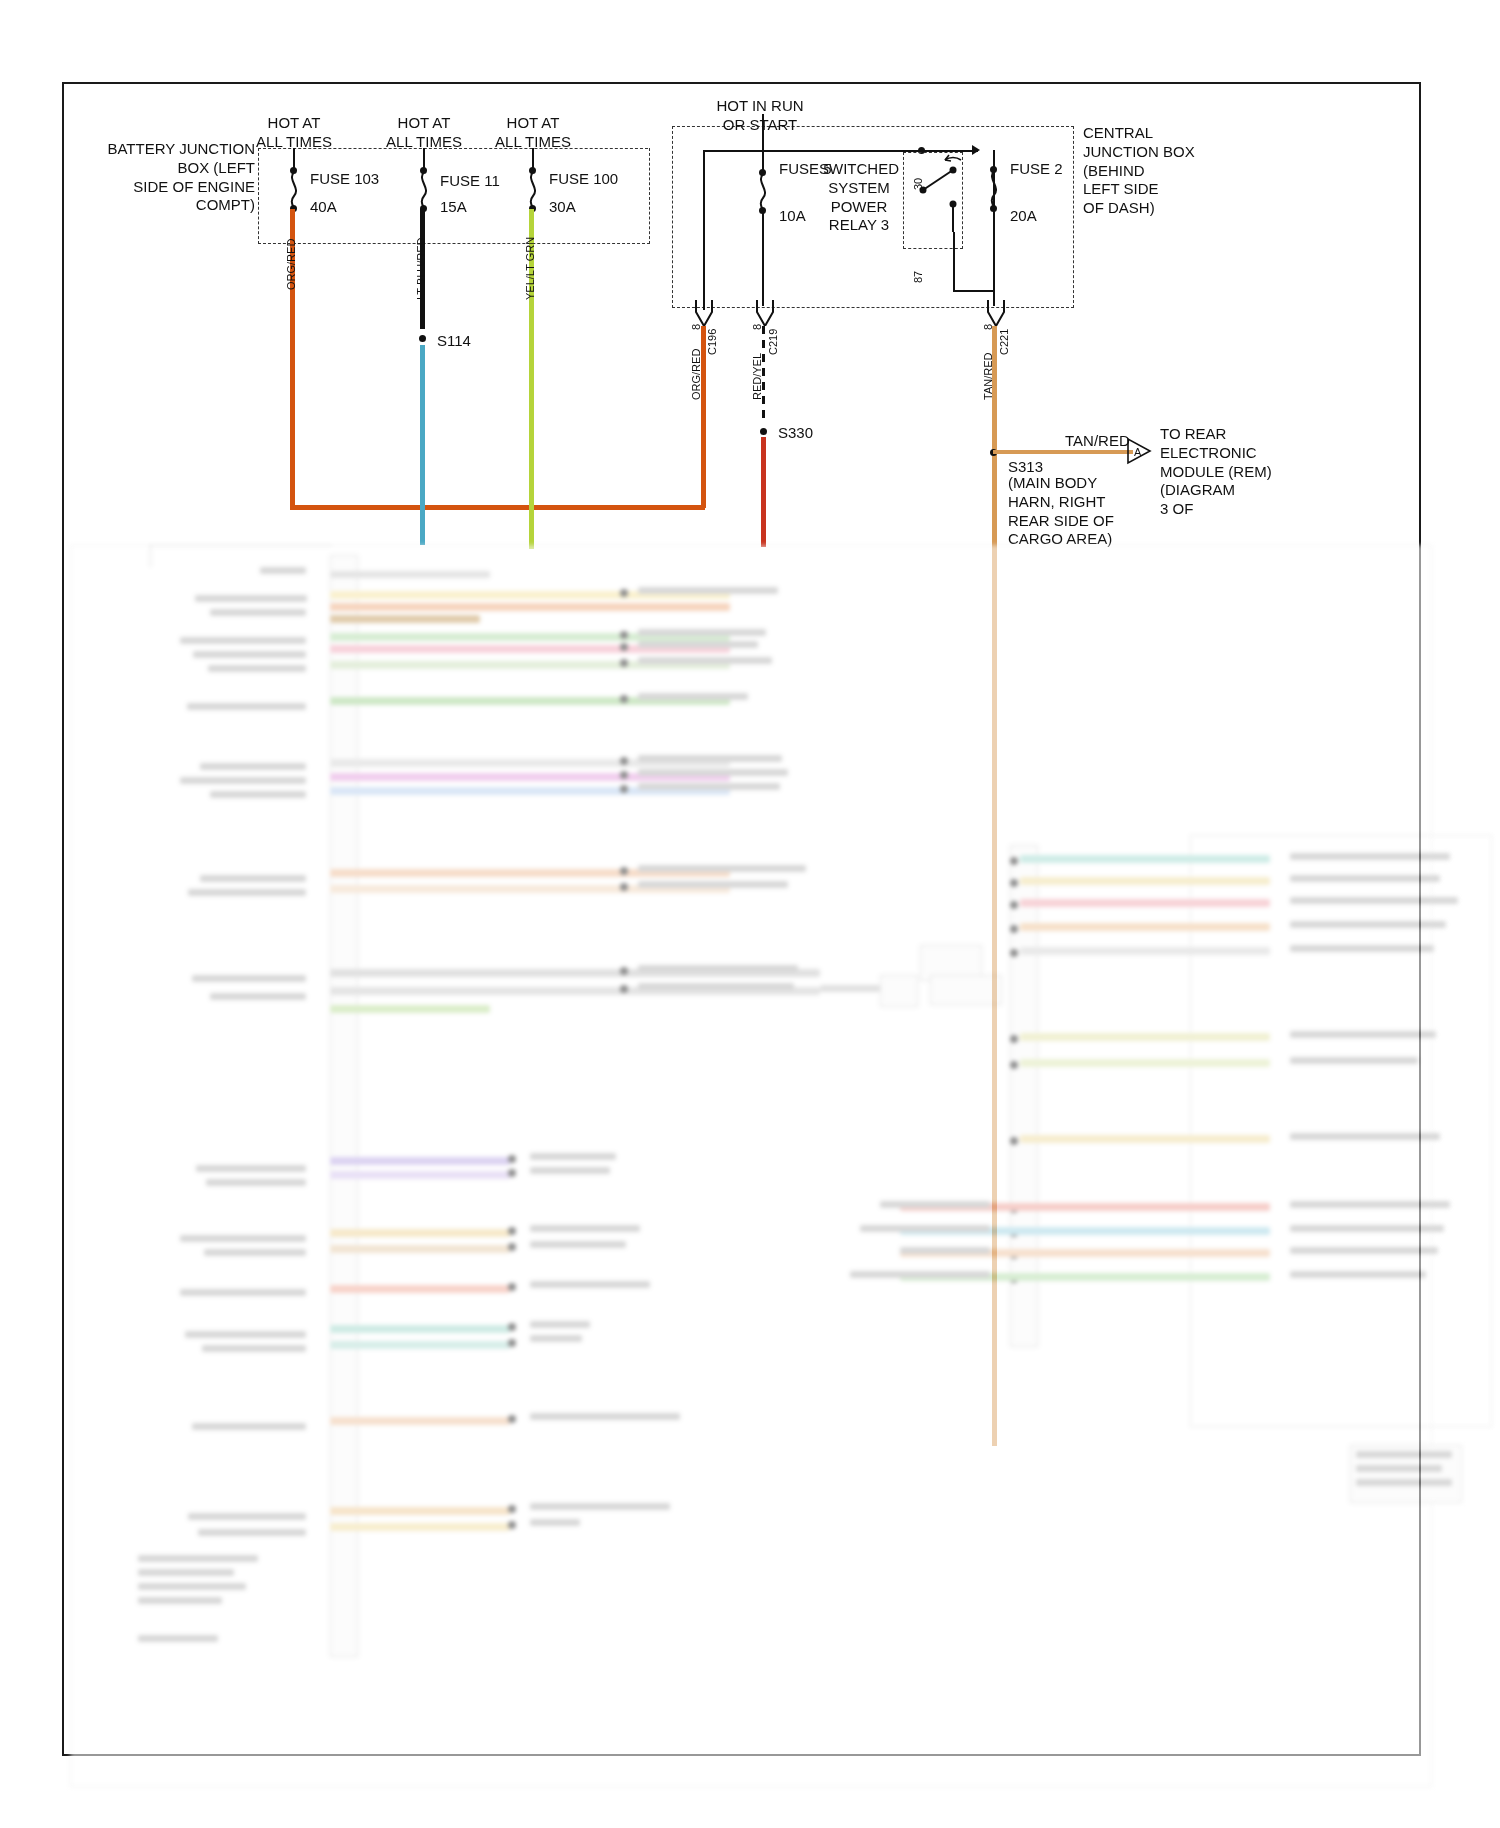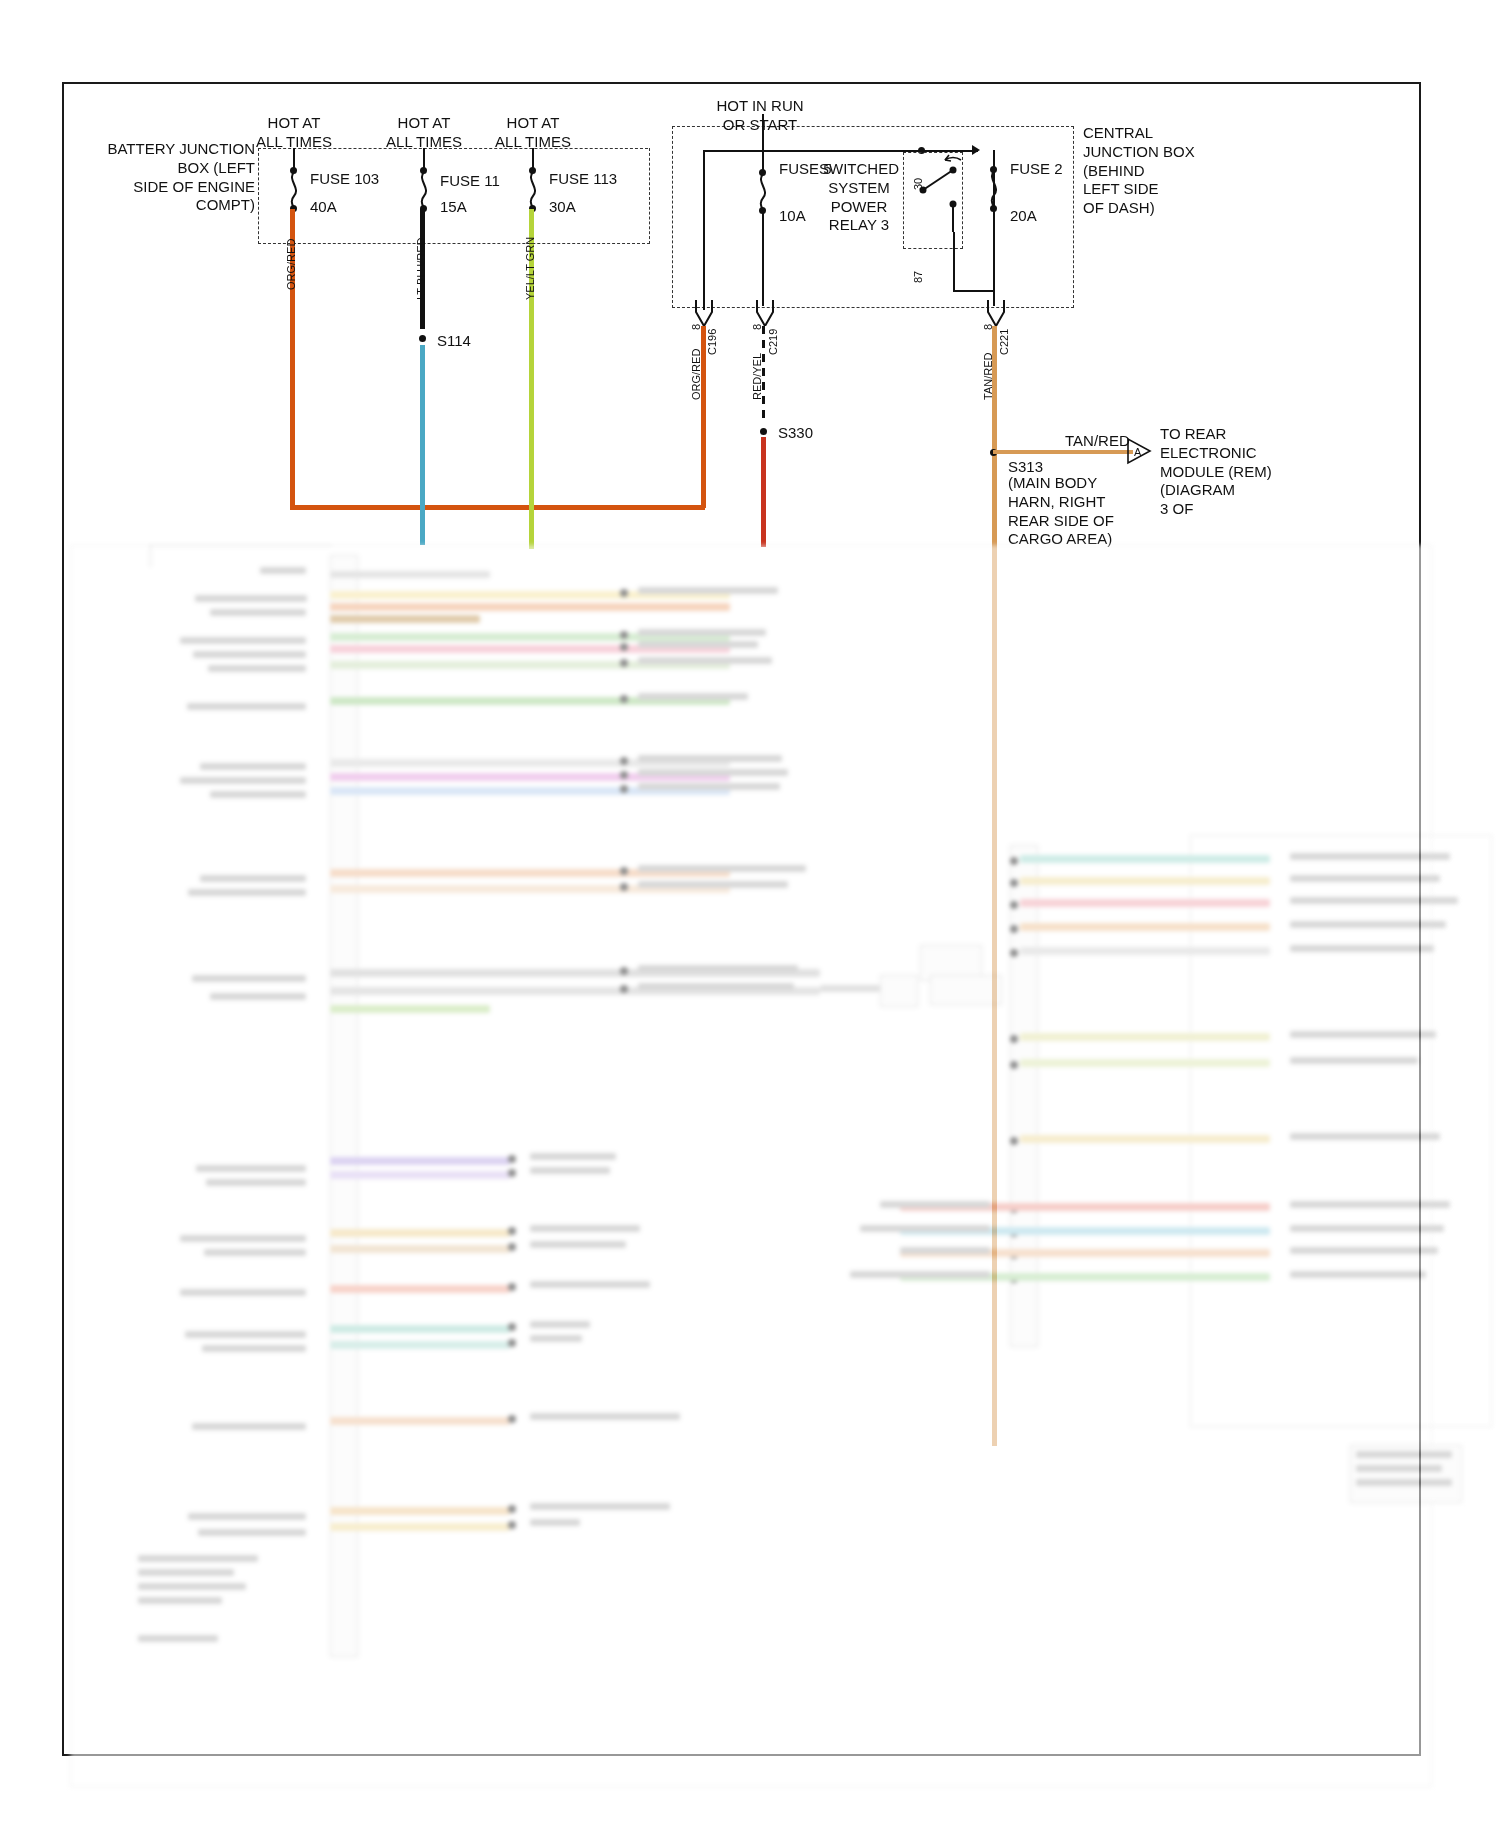--- a/index.html
+++ b/index.html
@@ -83,21 +83,21 @@
   <div class="lbl" style="left:440px;top:172px;">FUSE 11</div>
   <div class="lbl" style="left:440px;top:198px;">15A</div>
 
   <div class="dot" style="left:529px;top:167px;"></div>
   <div class="fuse" style="left:526px;top:172px;">
     <svg width="14" height="38" viewBox="0 0 14 38">
       <path d="M7 0 C0 8, 14 16, 7 24 C2 30, 7 34, 7 38" fill="none" stroke="#111" stroke-width="2"></path>
     </svg>
   </div>
   <div class="dot" style="left:529px;top:205px;"></div>
-  <div class="lbl" style="left:549px;top:170px;">FUSE 113</div>
+  <div class="lbl" style="left:549px;top:170px;">FUSE 100</div>
   <div class="lbl" style="left:549px;top:198px;">30A</div>
 
   <div class="dash" style="left:672px;top:126px;width:400px;height:180px;"></div>
 
   <div class="lbl" style="left:1083px;top:124px;width:150px;">CENTRAL
 JUNCTION BOX
 (BEHIND
 LEFT SIDE
 OF DASH)</div>
 

